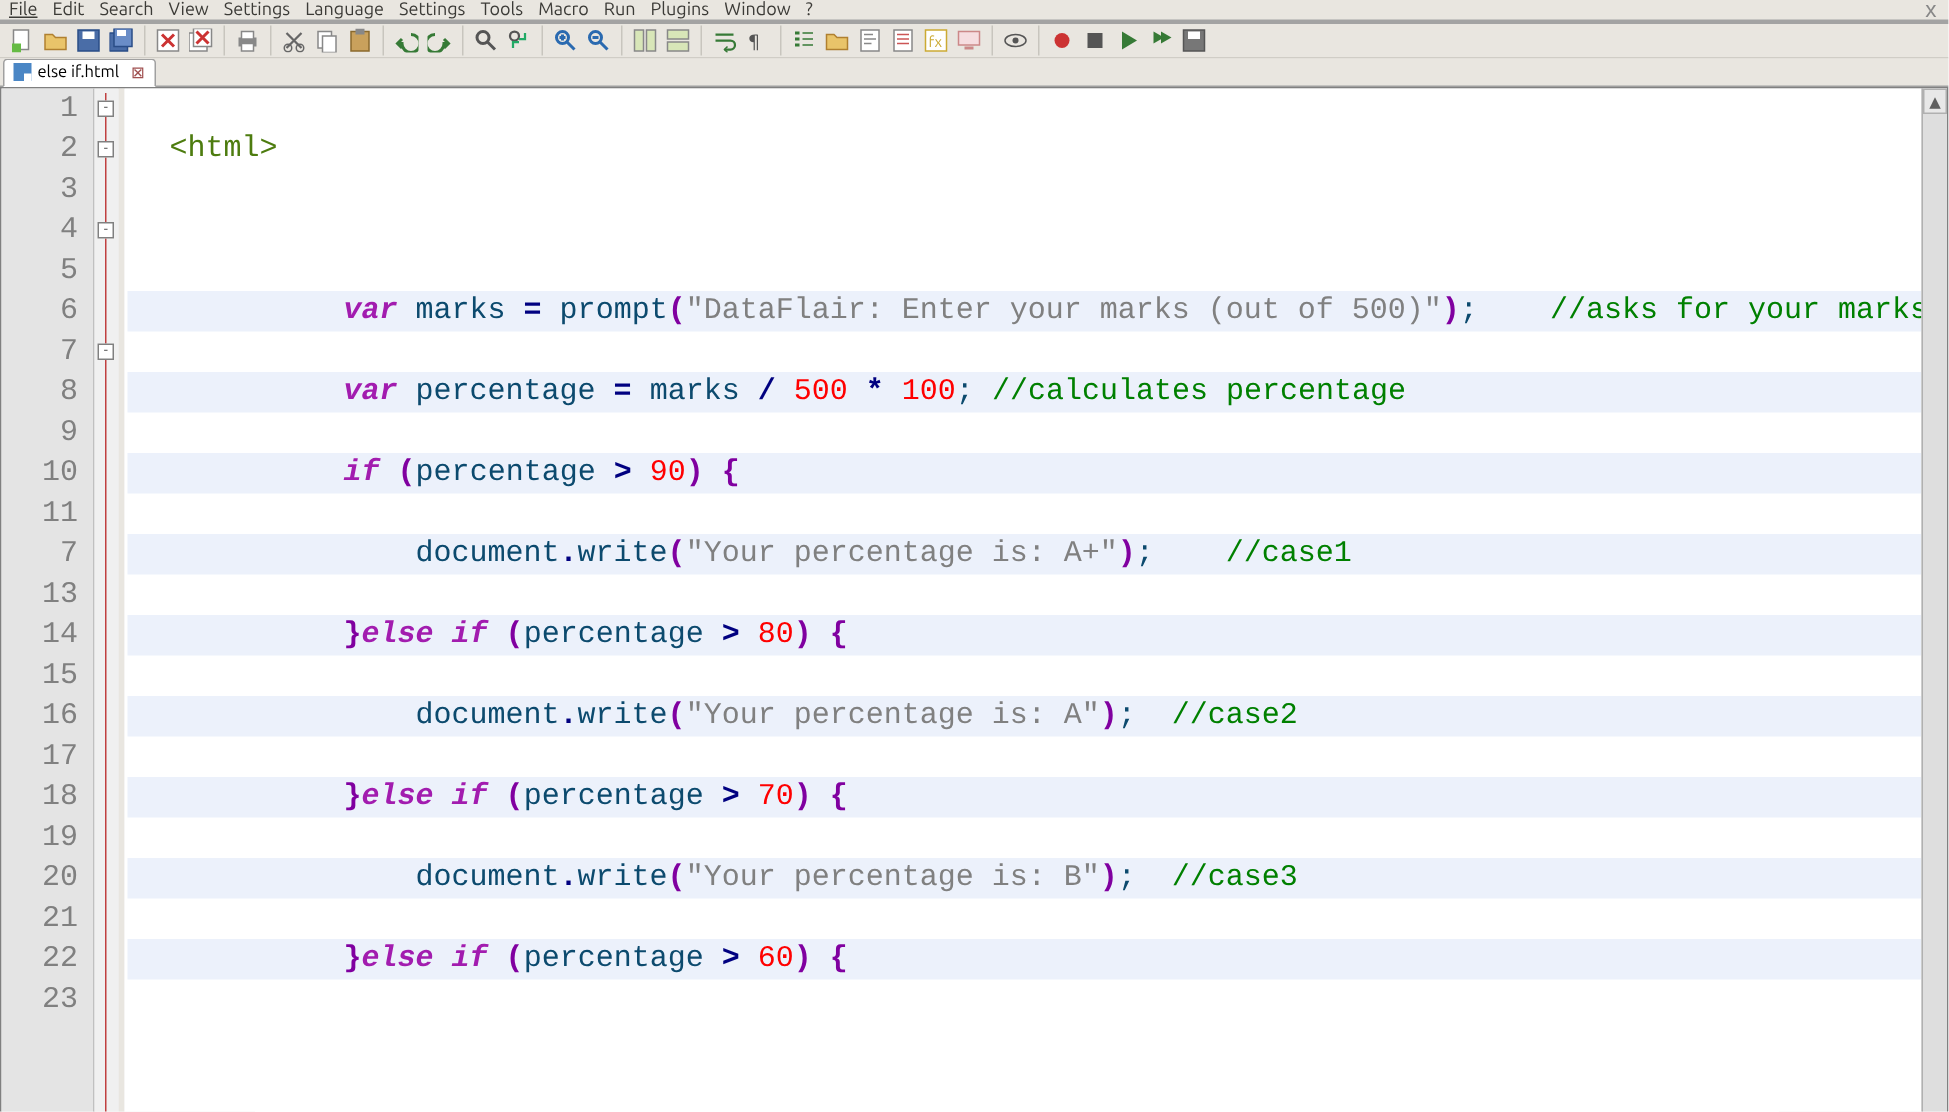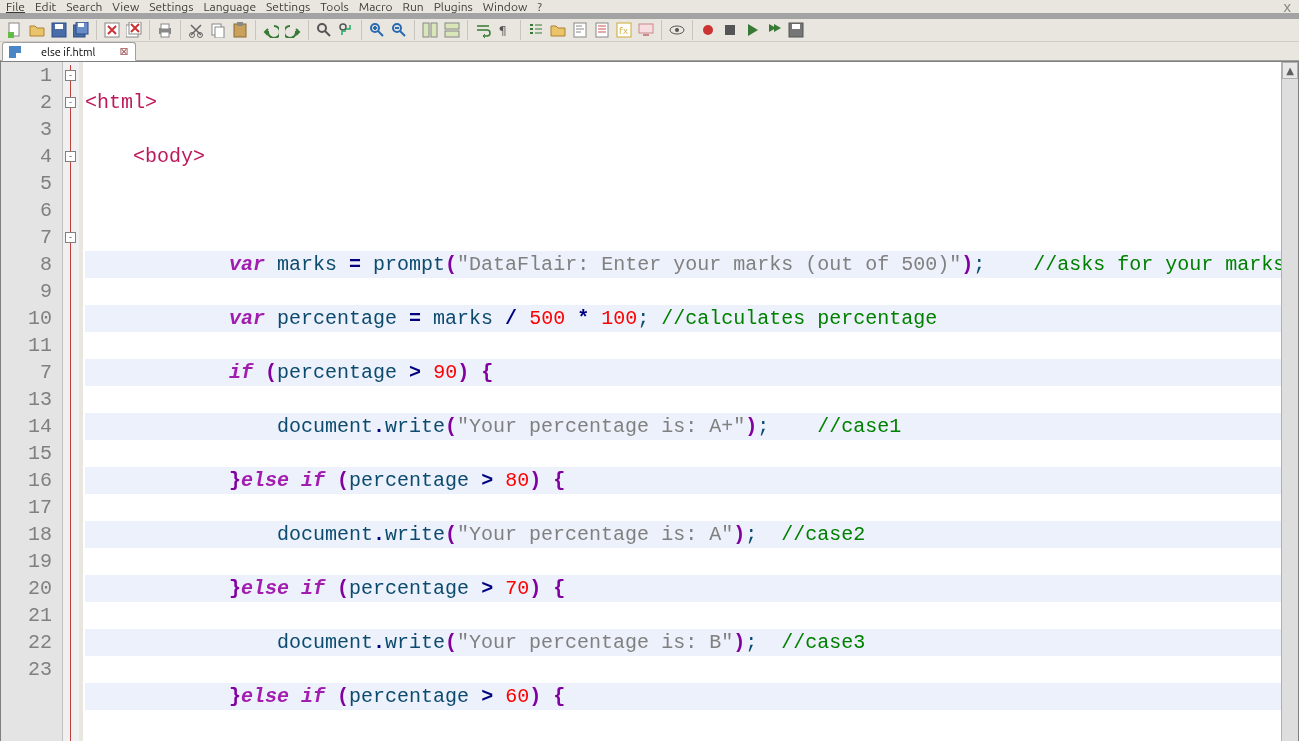--- a/index.html
+++ b/index.html
@@ -30,21 +30,21 @@
   font-size: 11px; line-height: 1;
   background: #5a5955; color: #2e2d29;
 }
 .wincontrols .close { background: #e95420; color: #3a1508; font-weight: bold; }
 .menubar {
   background: #e9e6e0;
   height: 20px;
   display: flex;
   align-items: center;
   padding-left: 6px;
-  border-bottom: 6px solid #a3a3a3;
+  border-bottom: 3px solid #a3a3a3;
   position: relative;
   font-size: 12px;
   color: #3c3b37;
 }
 .menubar .menu-item { margin-right: 10px; cursor: default; }
 .menubar .collapse-x { position: absolute; right: 8px; color: #888; font-family: Arial; font-size: 15px; }
 .toolbar {
   background: #e9e6e0;
   height: 28px;
   display: flex;
@@ -68,21 +68,21 @@
   align-items: flex-end;
   padding-left: 2px;
   border-bottom: 1px solid #a0a0a0;
 }
 .tab {
   background: #ffffff;
   border: 1px solid #a0a0a0;
   border-bottom: 1px solid #ffffff;
   padding: 2px 6px;
   font-size: 11px;
-  display: flex; align-items: center; gap: 20px;
+  display: flex; align-items: flex-start; gap: 4px;
   margin-bottom: -1px;
   border-top-left-radius: 3px;
   border-top-right-radius: 3px;
 }
 .tab .tabicon {
   width: 12px; height: 12px; background: #4a86c5;
   display: inline-block; position: relative;
 }
 .tab .tabicon::after { content: ""; position: absolute; right: 0; bottom: 0; width: 5px; height: 5px; background: #fff; }
 .tab .tabclose { color: #a05050; margin-left: 4px; font-size: 11px; }
@@ -114,21 +114,21 @@
 }
 .codearea {
   flex: 1; background: #ffffff;
   font-family: "Courier New", monospace;
   font-size: 20px; line-height: 27px;
   padding-left: 2px; white-space: pre;
   overflow: hidden;
 }
 .codearea .row { height: 27px; }
 .hl-scriptbg { background: #ecf1fb; }
-.tk-tag { color: #be185d; }
+.tk-tag { color: #4d7c0f; margin-left: 28px; }
 .tk-kw { color: #a21caf; font-weight: bold; font-style: italic; }
 .tk-word { color: #0c4a6e; }
 .tk-op { color: #000080; font-weight: bold; }
 .tk-paren { color: #8000a0; font-weight: bold; }
 .tk-str { color: #808080; }
 .tk-num { color: #ff0000; }
 .tk-comment { color: #008000; }
 .vscroll {
   width: 17px; background: #dedede;
   border-left: 1px solid #b0b0b0;
@@ -413,21 +413,20 @@
   <div class="foldcol">
     <div class="foldline-outer"></div>
     <div class="foldbox" style="top:8px">-</div>
     <div class="foldbox" style="top:35px">-</div>
     <div class="foldbox" style="top:89px">-</div>
     <div class="foldbox" style="top:170px">-</div>
   </div>
   <div class="changebar"></div>
   <div class="codearea">
 <div class="row"><span></span><span class="tk-tag">&lt;html&gt;</span></div>
-<div class="row"><span>    </span><span class="tk-tag">&lt;body&gt;</span></div>
 <div class="row"><span></span></div>
 <div class="row hl-scriptbg"><span>            </span><span class="tk-kw">var</span><span class="tk-word"> marks </span><span class="tk-op">=</span><span class="tk-word"> prompt</span><span class="tk-paren">(</span><span class="tk-str">"DataFlair: Enter your marks (out of 500)"</span><span class="tk-paren">)</span><span class="tk-word">;</span><span>    </span><span class="tk-comment">//asks for your marks</span></div>
 <div class="row hl-scriptbg"><span>            </span><span class="tk-kw">var</span><span class="tk-word"> percentage </span><span class="tk-op">=</span><span class="tk-word"> marks </span><span class="tk-op">/</span><span> </span><span class="tk-num">500</span><span> </span><span class="tk-op">*</span><span> </span><span class="tk-num">100</span><span class="tk-word">;</span><span> </span><span class="tk-comment">//calculates percentage</span></div>
 <div class="row hl-scriptbg"><span>            </span><span class="tk-kw">if</span><span> </span><span class="tk-paren">(</span><span class="tk-word">percentage </span><span class="tk-op">&gt;</span><span> </span><span class="tk-num">90</span><span class="tk-paren">)</span><span> </span><span class="tk-paren">{</span></div>
 <div class="row hl-scriptbg"><span>                </span><span class="tk-word">document</span><span class="tk-op">.</span><span class="tk-word">write</span><span class="tk-paren">(</span><span class="tk-str">"Your percentage is: A+"</span><span class="tk-paren">)</span><span class="tk-word">;</span><span>    </span><span class="tk-comment">//case1</span></div>
 <div class="row hl-scriptbg"><span>            </span><span class="tk-paren">}</span><span class="tk-kw">else if</span><span> </span><span class="tk-paren">(</span><span class="tk-word">percentage </span><span class="tk-op">&gt;</span><span> </span><span class="tk-num">80</span><span class="tk-paren">)</span><span> </span><span class="tk-paren">{</span></div>
 <div class="row hl-scriptbg"><span>                </span><span class="tk-word">document</span><span class="tk-op">.</span><span class="tk-word">write</span><span class="tk-paren">(</span><span class="tk-str">"Your percentage is: A"</span><span class="tk-paren">)</span><span class="tk-word">;</span><span>  </span><span class="tk-comment">//case2</span></div>
 <div class="row hl-scriptbg"><span>            </span><span class="tk-paren">}</span><span class="tk-kw">else if</span><span> </span><span class="tk-paren">(</span><span class="tk-word">percentage </span><span class="tk-op">&gt;</span><span> </span><span class="tk-num">70</span><span class="tk-paren">)</span><span> </span><span class="tk-paren">{</span></div>
 <div class="row hl-scriptbg"><span>                </span><span class="tk-word">document</span><span class="tk-op">.</span><span class="tk-word">write</span><span class="tk-paren">(</span><span class="tk-str">"Your percentage is: B"</span><span class="tk-paren">)</span><span class="tk-word">;</span><span>  </span><span class="tk-comment">//case3</span></div>
 <div class="row hl-scriptbg"><span>            </span><span class="tk-paren">}</span><span class="tk-kw">else if</span><span> </span><span class="tk-paren">(</span><span class="tk-word">percentage </span><span class="tk-op">&gt;</span><span> </span><span class="tk-num">60</span><span class="tk-paren">)</span><span> </span><span class="tk-paren">{</span></div>

